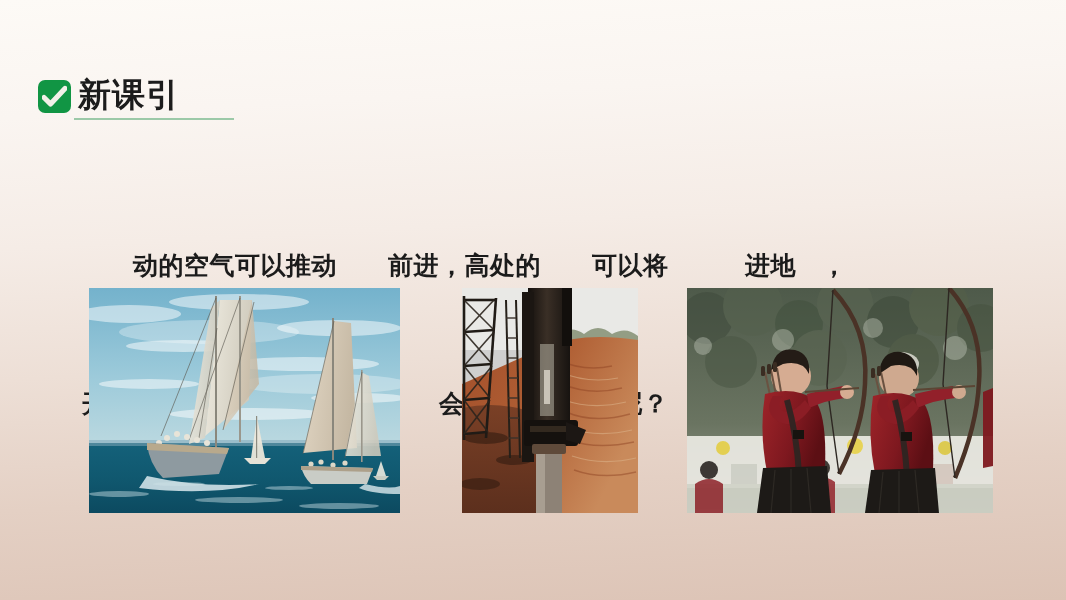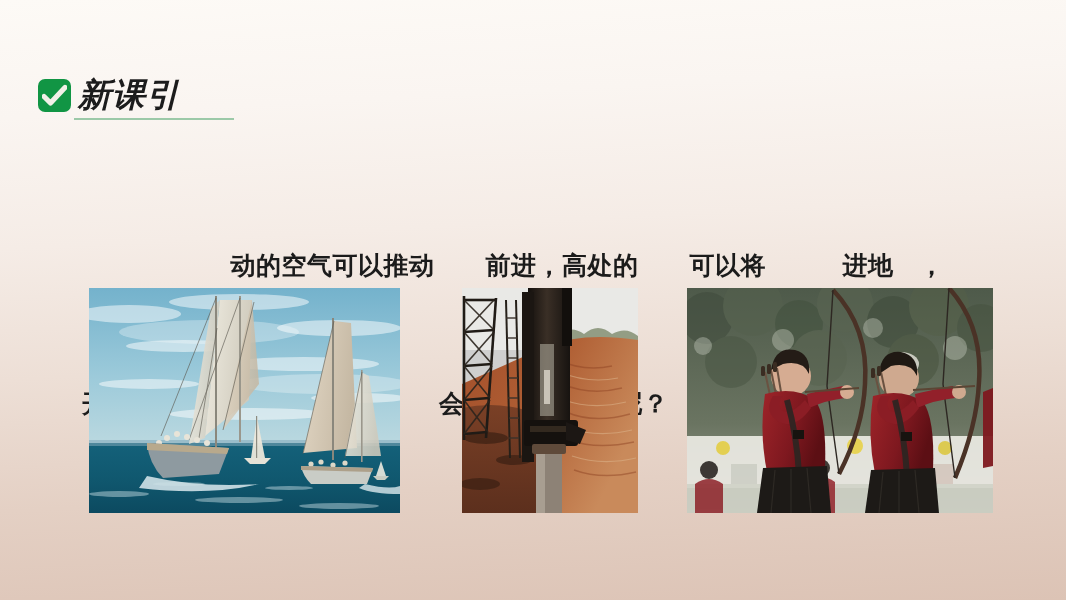--- a/index.html
+++ b/index.html
@@ -19,22 +19,21 @@
     background: linear-gradient(177deg, #fdfaf6 0%, #faf5f1 18%, #f5ece6 38%, #eddfd6 58%, #e4d0c4 78%, #dcc3b5 100%);
     overflow: hidden;
   }
 
   
   #section-header {
     position: absolute;
     left: 38px;
     top: 76px;
     display: flex;
-    align-items: flex-start;
-    font-style: italic;
+    align-items: center;
   }
   .check-badge {
     width: 33px;
     height: 33px;
     border-radius: 7px;
     background: #119544;
     position: relative;
     flex: none;
     margin-top: 3px;
   }
@@ -72,21 +71,21 @@
     top: 151px;
     width: 960px;
     font-size: 25px;
     line-height: 46px;
     color: #1b1b1b;
     font-weight: 700;
     letter-spacing: 0.5px;
     font-family: "DejaVu Sans", "Liberation Sans", sans-serif;
     white-space: pre-wrap;
   }
-  #body-text .line-1 { display: block; text-align: center; }
+  #body-text .line-1 { display: block; }
   #body-text .line-2 { display: block; }
 
   
   #image-row {
     position: absolute;
     left: 89px;
     top: 288px;
   }
   .photo {
     position: absolute;

